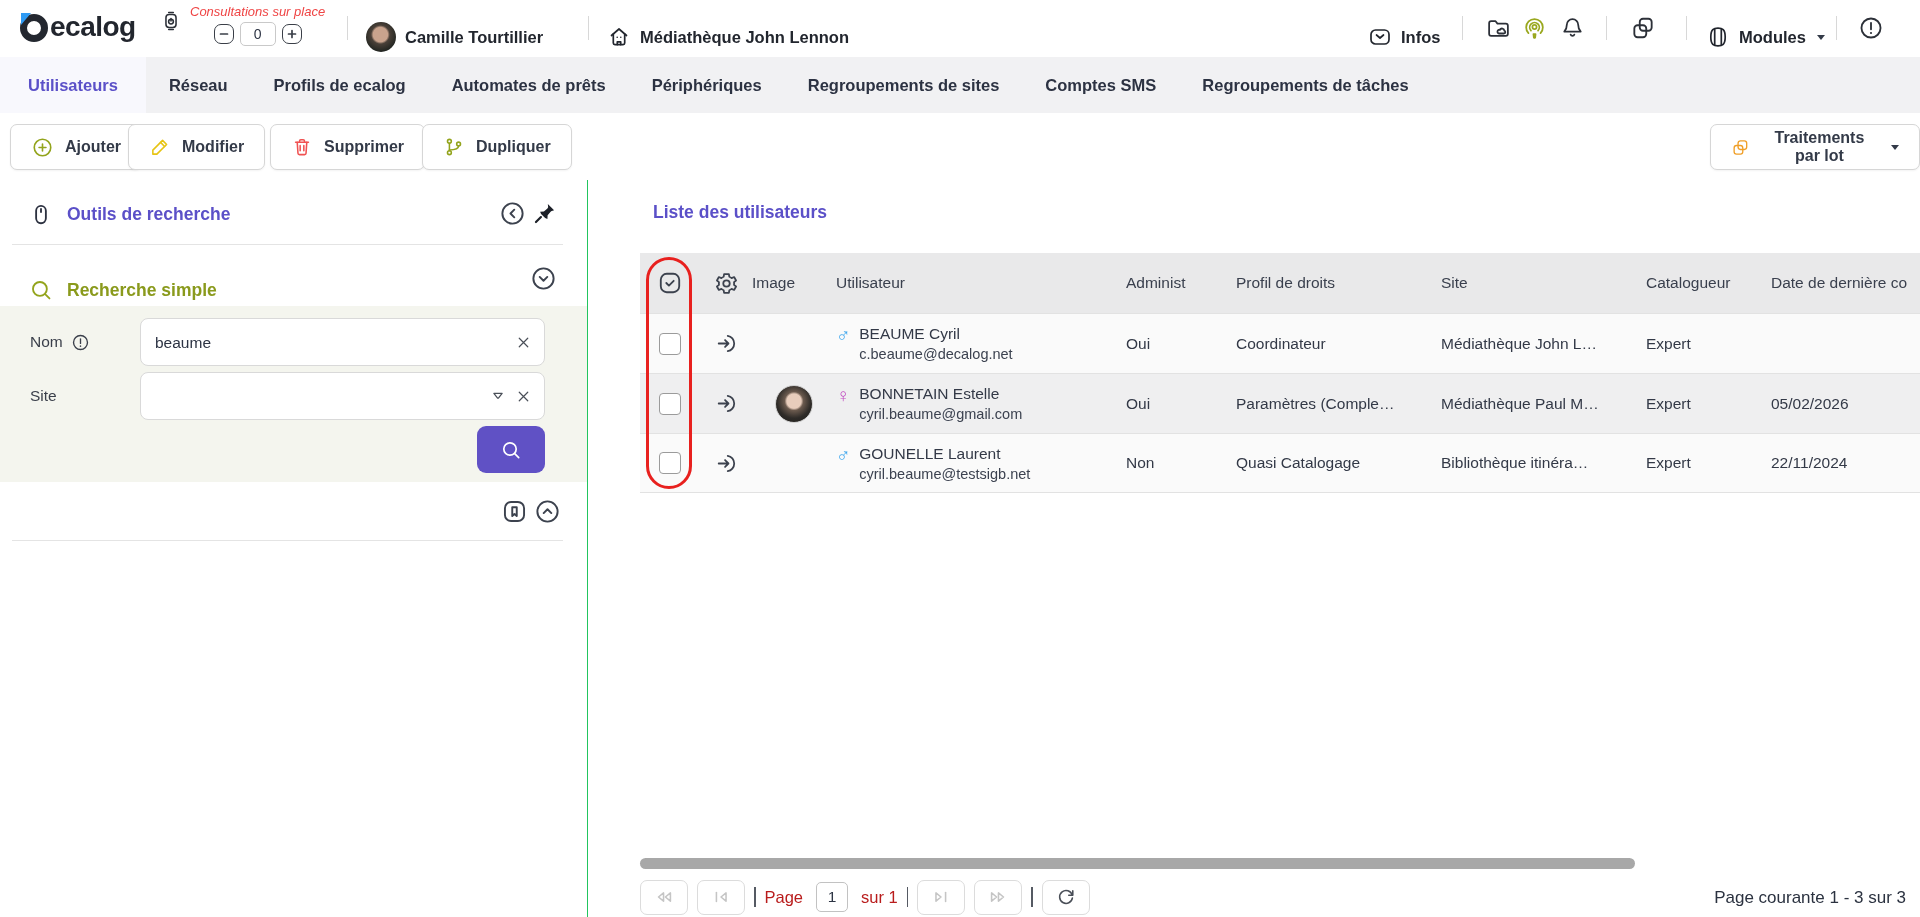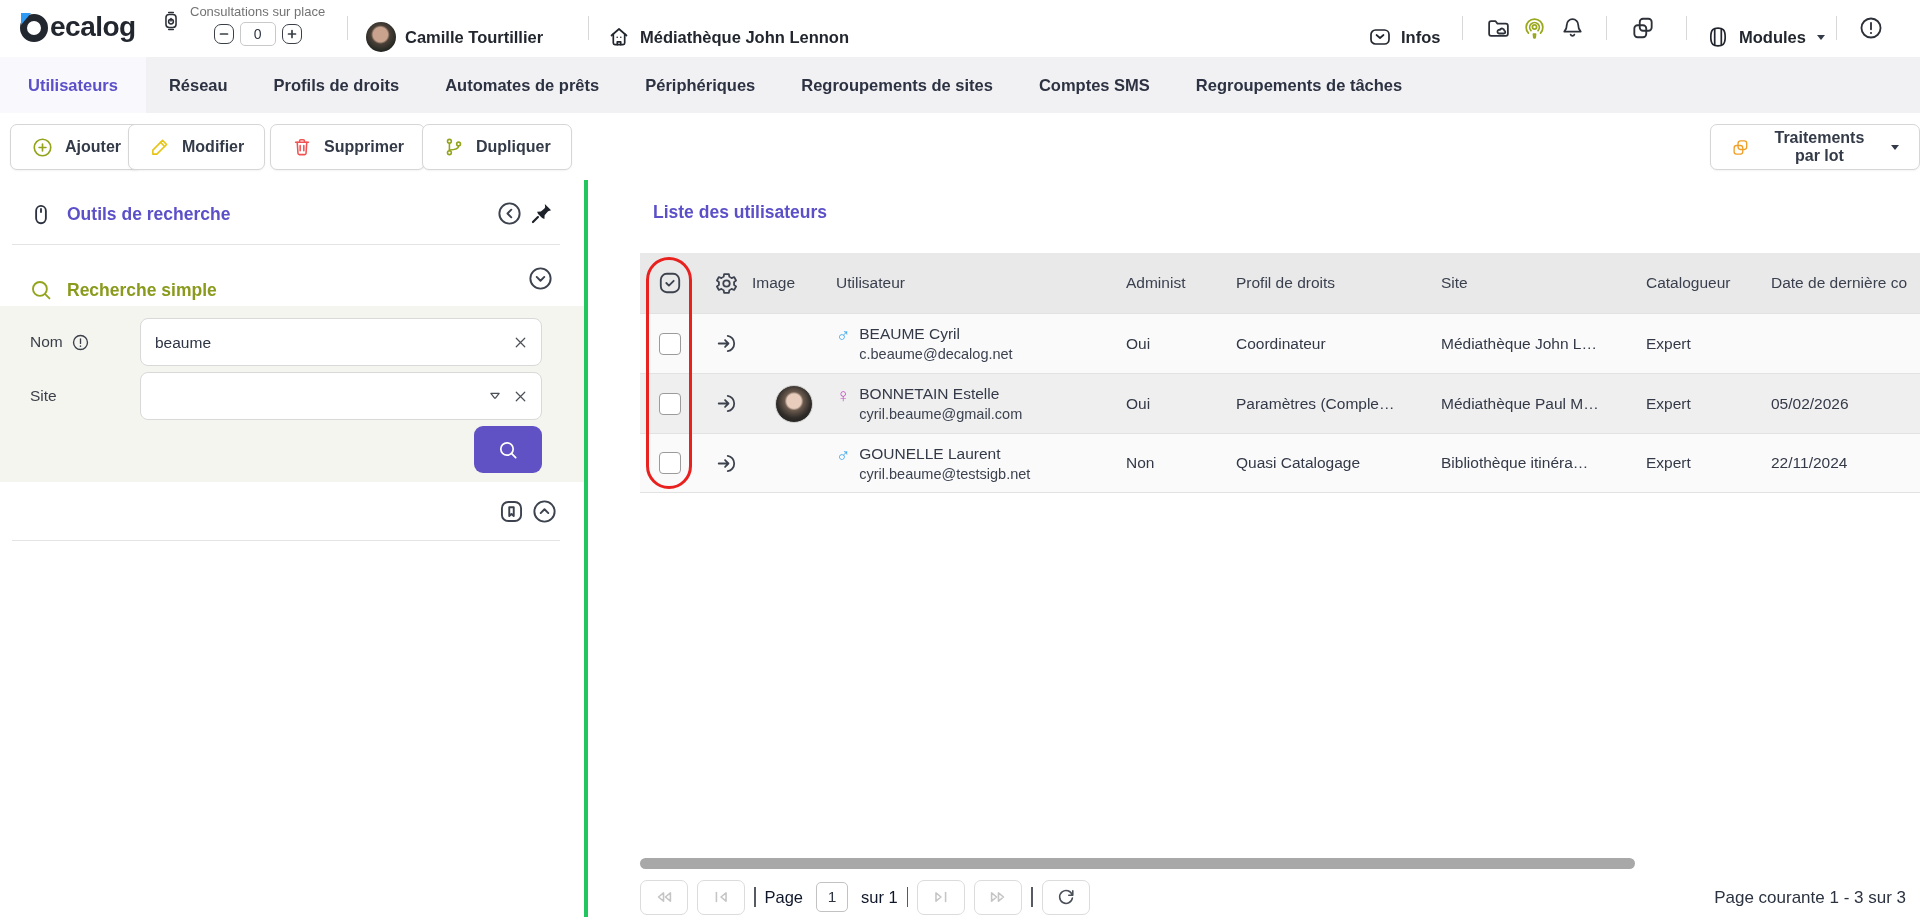--- a/index.html
+++ b/index.html
@@ -7,21 +7,21 @@
     font-family:"Liberation Sans", sans-serif; color:#2d3444; }
   svg { fill:none; stroke:currentColor; stroke-width:1.7; stroke-linecap:round; stroke-linejoin:round; display:block; }
   .fill { fill:currentColor; stroke:none; }
 
   
   .topbar { position:absolute; left:0; top:0; width:1920px; height:57px; background:#fff; }
   .logo { position:absolute; left:18px; top:11px; display:flex; align-items:center; gap:2px; }
   .logo-text { font-size:28px; font-weight:bold; letter-spacing:-0.5px; color:#22262e; }
   .consult { position:absolute; left:160px; top:4px; display:flex; gap:8px; }
   .consult-icon { color:#2c3038; margin-top:6px; }
-  .consult-label { font-size:13px; color:#737373; }
+  .consult-label { font-size:13px; color:#ef4444;font-style:italic; }
   .consult-stepper { display:flex; align-items:center; justify-content:center; gap:6px; margin-top:3px; }
   .step-btn { width:20px; height:20px; border:1.5px solid #3a3f48; border-radius:7px; background:#fff;
     display:flex; align-items:center; justify-content:center; color:#3a3f48; cursor:pointer; }
   .consult-input { width:36px; height:24px; border:1px solid #c9c9c9; border-radius:5px; text-align:center;
     font-size:14px; color:#2d3444; font-family:inherit; }
   .vdiv { width:1px; height:24px; background:#d8d8d8; position:absolute; top:16px; }
   .hb-item { position:absolute; top:0; height:74px; display:flex; align-items:center; gap:9px;
     font-size:16.5px; font-weight:bold; color:#22262e; }
   .avatar { width:30px; height:30px; border-radius:50%;
     background: radial-gradient(circle at 48% 42%, #c9a38d 0 31%, #4a4038 40%, #1f231f 75%); }
@@ -34,21 +34,21 @@
 
   
   .toolbar { position:absolute; left:0; top:113px; width:1920px; height:67px; background:#fff; }
   .btn { position:absolute; top:11px; height:46px; display:flex; align-items:center; gap:11px; padding:0 20px;
     background:#fff; border:1px solid #d6d6d6; border-radius:7px; font-size:16px; font-weight:bold;
     color:#333a48; cursor:pointer; box-shadow:0 1px 2px rgba(0,0,0,.05); font-family:inherit; }
   .caret { width:0; height:0; border-left:4.5px solid transparent; border-right:4.5px solid transparent;
     border-top:5.5px solid #333a48; margin-left:2px; }
 
   
-  .sidebar { position:absolute; left:0; top:180px; width:588px; bottom:0; background:#fff; border-right:4px solid #22c55e; }
+  .sidebar { position:absolute; left:0; top:180px; width:588px; bottom:0; background:#fff; border-right:1px solid #22c55e; }
   .panel-row { position:absolute; display:flex; align-items:center; gap:13px; }
   .panel-title { font-size:17.5px; font-weight:bold; }
   .hdiv { position:absolute; left:12px; right:24px; height:1px; background:#e4e4e4; }
   .row-icons { position:absolute; display:flex; gap:6px; align-items:center; }
   .circle-icon { width:27px; height:27px; color:#3c424e; cursor:pointer; }
   .form-block { position:absolute; left:0; right:0; top:126px; height:176px; background:#f4f5ee; }
   .form-row { position:absolute; left:30px; right:42px; display:flex; align-items:center; }
   .form-label { width:110px; font-size:15.5px; color:#3a3f4a; display:flex; align-items:center; gap:8px; }
   .text-input { position:relative; flex:1; height:48px; background:#fff; border:1px solid #d9d9d9; border-radius:8px; }
   .text-input input { width:100%; height:100%; border:none; outline:none; background:transparent;
@@ -82,21 +82,21 @@
   .sel-ring { position:absolute; left:6px; top:4px; width:46px; height:232px;
     border:3px solid #e8201e; border-radius:24px; pointer-events:none; }
   .hscroll-thumb { position:absolute; left:51px; top:678px; width:995px; height:11px; background:#a8a8a8; border-radius:6px; cursor:grab; }
 
   
   .pager { position:absolute; left:51px; top:699px; height:36px; display:flex; align-items:center; gap:9px; }
   .pg-btn { width:48px; height:35px; background:#fff; border:1px solid #dcdcdc; border-radius:7px;
     display:flex; align-items:center; justify-content:center; color:#c5c5c5; cursor:pointer; }
   .pg-btn.dark { color:#4a4f58; }
   .pg-bar { width:1.5px; height:20px; background:#555a63; }
-  .pg-text { font-size:16.5px; color:#0f172a; }
+  .pg-text { font-size:16.5px; color:#b91c1c; }
   .pg-input { width:32px; height:30px; border:1px solid #c2c2c2; border-radius:5px; text-align:center;
     font-size:15.5px; color:#2d3444; margin:0 4px; font-family:inherit; }
   .pager-summary { position:absolute; right:14px; top:708px; font-size:17px; color:#2b3240; }
 </style>
 </head>
 <body>
 
 <div class="topbar">
   <div class="logo">
     <svg width="30" height="32" viewBox="0 0 30 32">
@@ -210,21 +210,21 @@
       <circle cx="12" cy="12" r="8.8"></circle>
         <path d="M12 7.2v6"></path>
         <circle cx="12" cy="16.6" r="1" class="fill"></circle>
     </svg>
   </span>
 </div>
 
 <div class="tabbar">
   <div class="tab active">Utilisateurs</div>
   <div class="tab">Réseau</div>
-  <div class="tab">Profils de droits</div>
+  <div class="tab">Profils de ecalog</div>
   <div class="tab">Automates de prêts</div>
   <div class="tab">Périphériques</div>
   <div class="tab">Regroupements de sites</div>
   <div class="tab">Comptes SMS</div>
   <div class="tab">Regroupements de tâches</div>
 </div>
 
 <div class="toolbar">
   <button class="btn" style="left:10px">
     <svg width="23" height="23" viewBox="0 0 24 24" style="color:#93a41c">

